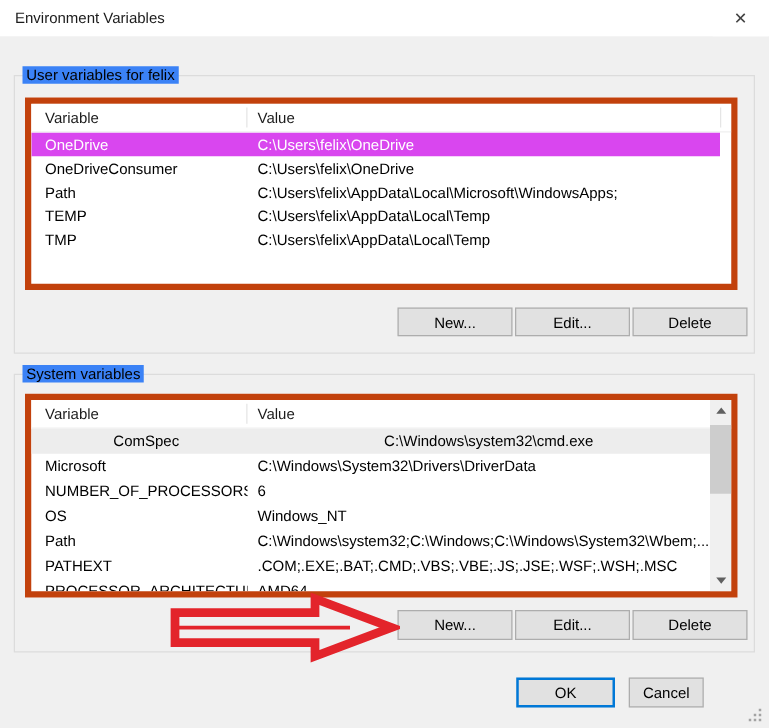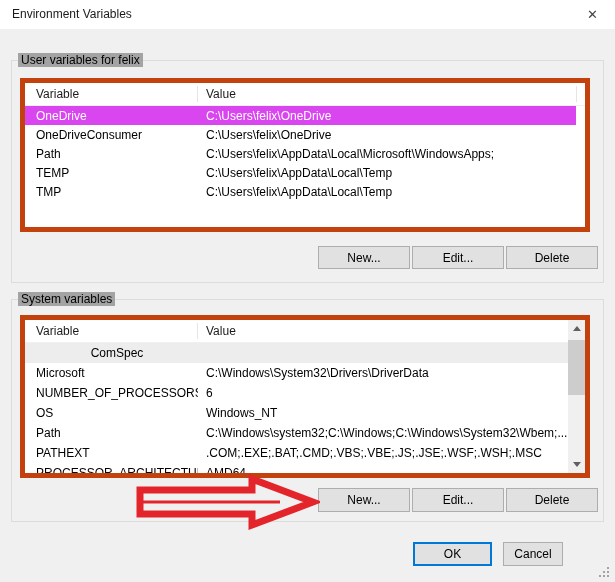--- a/index.html
+++ b/index.html
@@ -15,21 +15,21 @@
   .close-btn {
     position:absolute; right:0; top:0; width:45px; height:29px; background:#ffffff;
     border:none; padding:0; display:flex; align-items:center; justify-content:center; cursor:default;
   }
   .close-btn span { font-size:13px; color:#444; }
 
   
   .groupbox { position:absolute; border:1px solid #dcdcdc; box-sizing:border-box; }
   #user-group { left:11px; top:60px; width:593px; height:223px; }
   #system-group { left:11px; top:299px; width:593px; height:223px; }
-  .group-label { position:absolute; top:-8px; left:6px; background:#a3a3a3; padding:0 3px; line-height:14px; white-space:nowrap; }
+  .group-label { position:absolute; top:-8px; left:6px; background:#3b82f6; padding:0 3px; line-height:14px; white-space:nowrap; }
 
   
   .listview { position:absolute; background:#ffffff; border:5px solid #c2410c; box-sizing:border-box; overflow:hidden; }
   #user-table  { left:20px; top:78px;  width:570px; height:154px; }
   #system-table{ left:20px; top:315px; width:570px; height:163px; }
 
   .lv-header { position:relative; height:22px; background:#fff; border-bottom:1px solid #f0f0f0; }
   .hcell-var { position:absolute; left:11px;  top:4px; color:#1b1b1b; }
   .hcell-val { position:absolute; left:181px; top:4px; color:#1b1b1b; }
   .hsep { position:absolute; top:3px; bottom:3px; width:1px; background:#e5e5e5; }
@@ -123,20 +123,21 @@
 
 <div class="listview sys" id="system-table">
   <div class="lv-header">
     <span class="hcell-var">Variable</span>
     <span class="hcell-val">Value</span>
     <span class="hsep s1"></span>
   </div>
   <div class="lv-rows">
     <div class="lv-row hot">
       <span class="c-var">ComSpec</span>
+      <span class="c-val">C:\Windows\system32\cmd.exe</span>
     </div>
     <div class="lv-row">
       <span class="c-var">Microsoft</span>
       <span class="c-val">C:\Windows\System32\Drivers\DriverData</span>
     </div>
     <div class="lv-row">
       <span class="c-var">NUMBER_OF_PROCESSORS</span>
       <span class="c-val">6</span>
     </div>
     <div class="lv-row">

